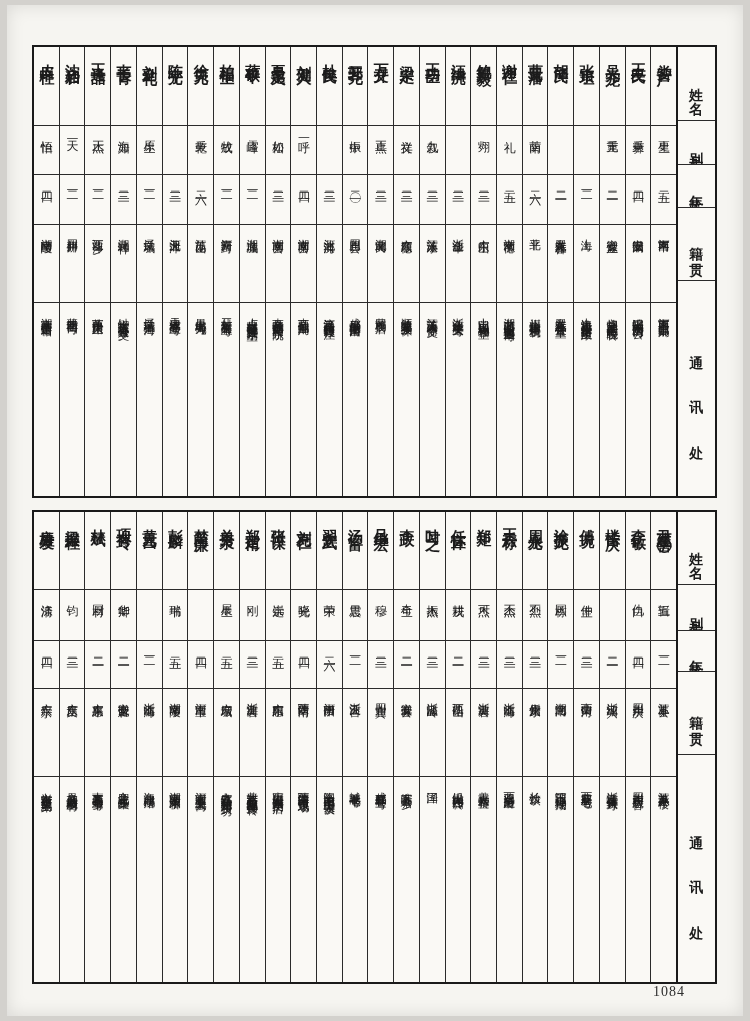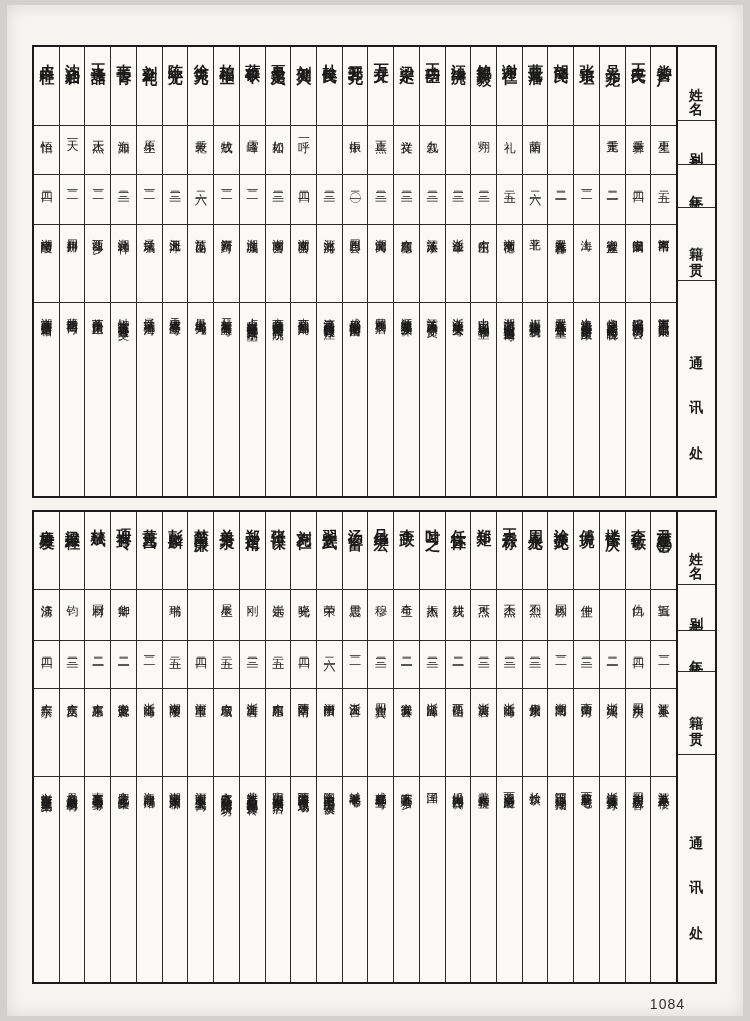--- a/index.html
+++ b/index.html
@@ -62,22 +62,22 @@
 
   .header-col .cell { justify-content:center; align-items:center; padding-top:0; }
   .header-col .vtext { font-weight:bold; font-size:14px; }
   .h-name .vtext    { letter-spacing:14px; padding-top:14px; }
   .h-alias .vtext   { letter-spacing:4px;  padding-top:4px; }
   .h-age .vtext     { letter-spacing:4px;  padding-top:4px; }
   .h-origin .vtext  { letter-spacing:16px; padding-top:16px; }
   .h-contact .vtext { letter-spacing:46px; padding-top:46px; }
 
   .page-number {
-    position:absolute; right:58px; bottom:4px;
-    font-family:Liberation Sans, sans-serif;
+    position:absolute; right:58px; bottom:16px;
+    font-family:Liberation Serif, serif;
     font-size:14px; letter-spacing:1px; color:#2e2e2e;margin-top:29px;
   }
 </style>
 </head>
 <body>
 
 <div class="sheet">
 
   <div class="table table--top">
     <div class="header-col">

